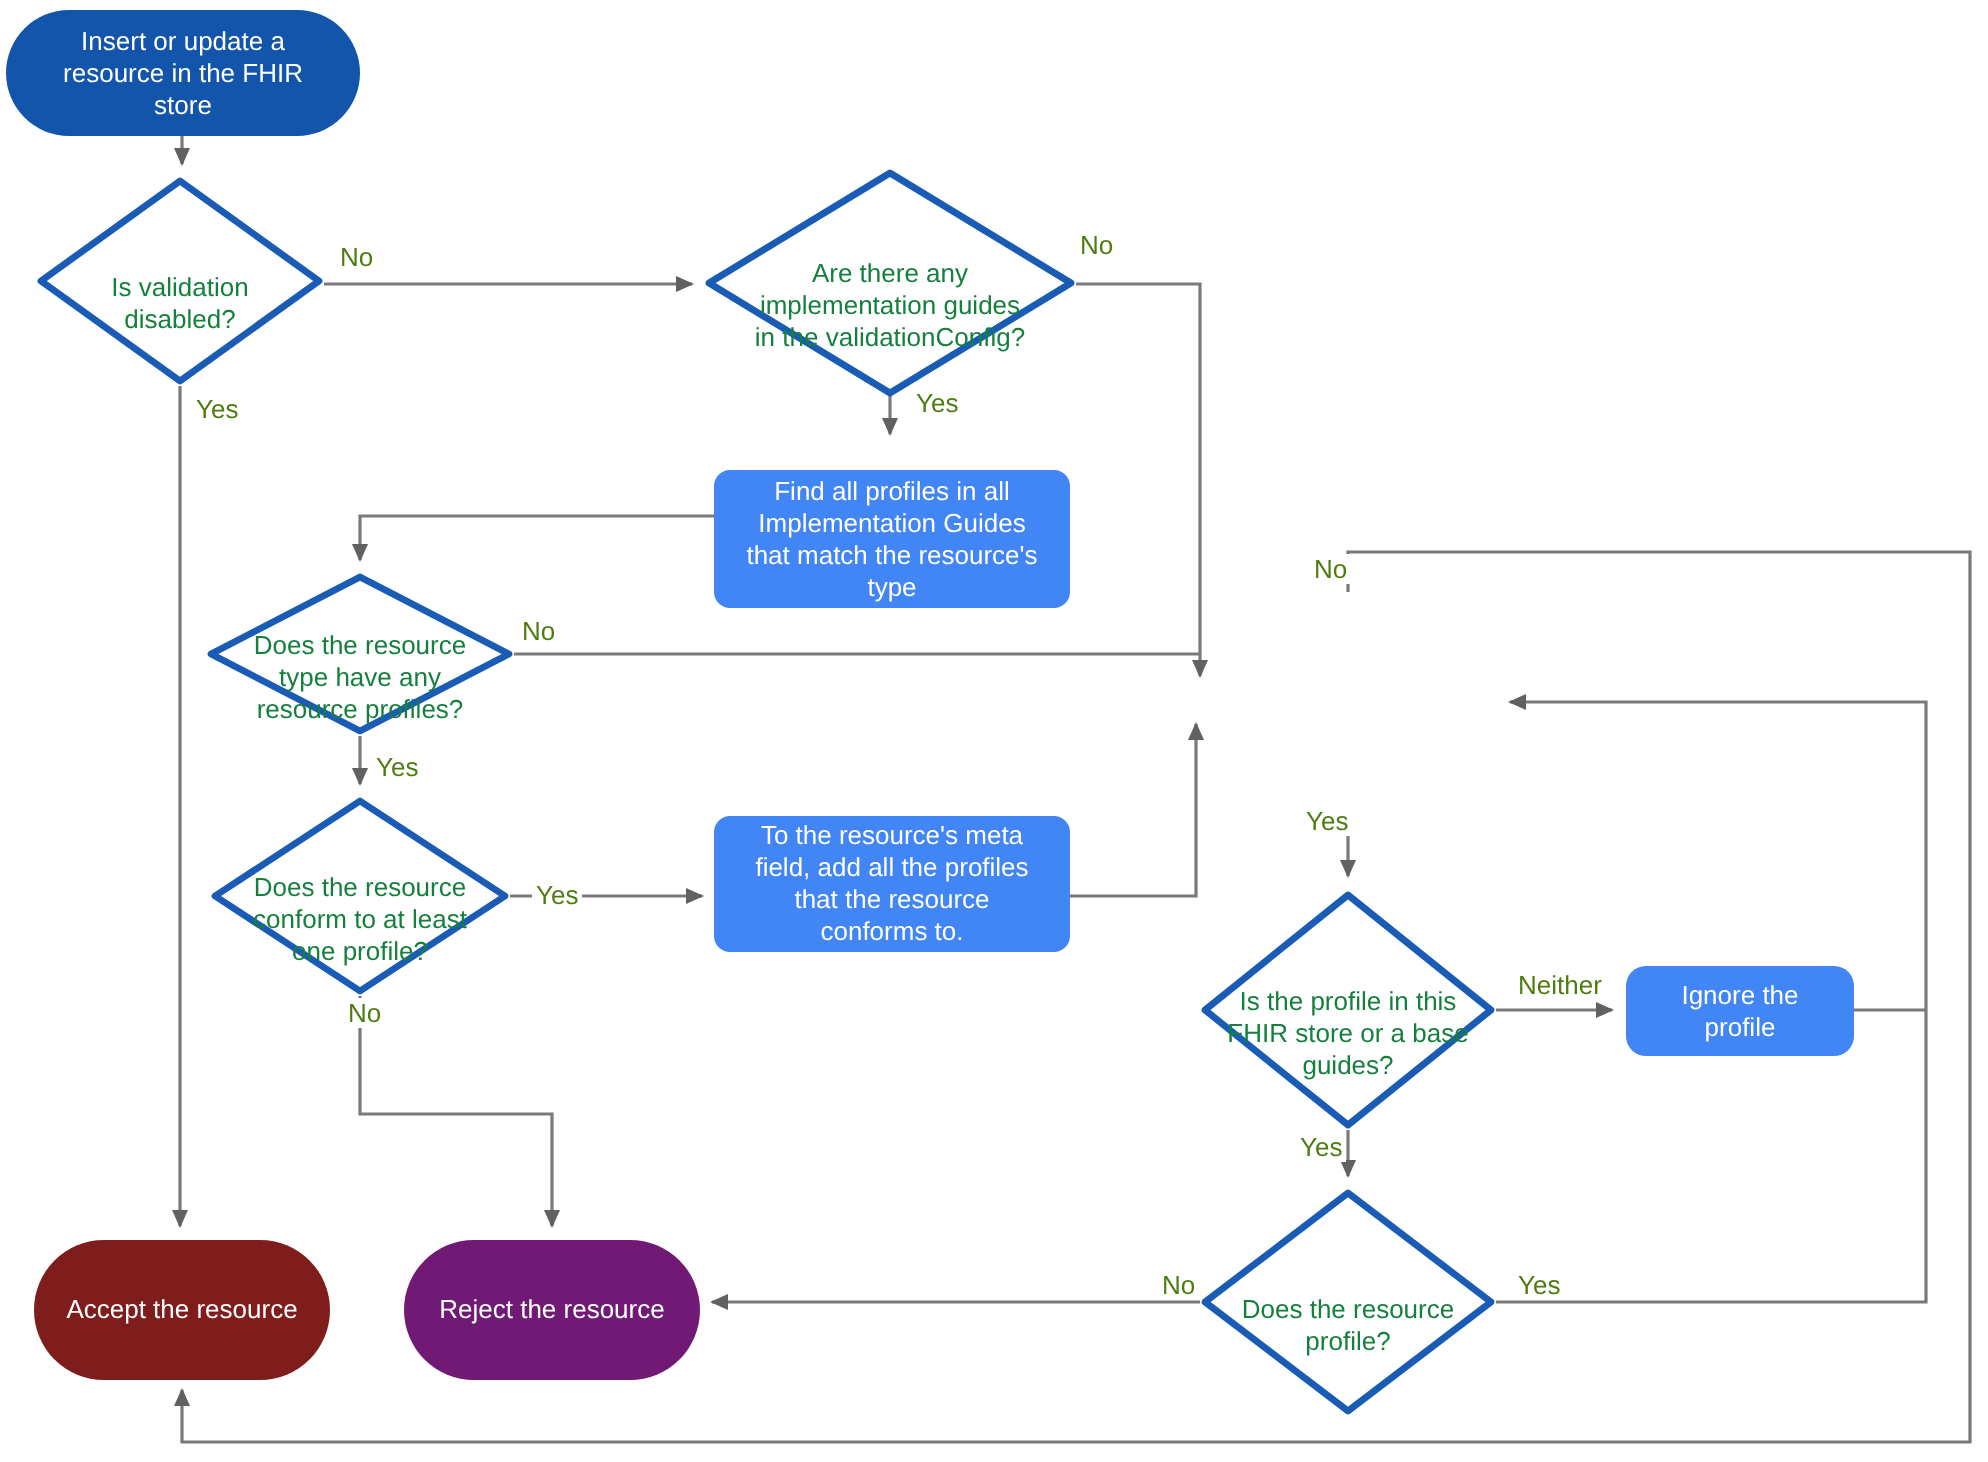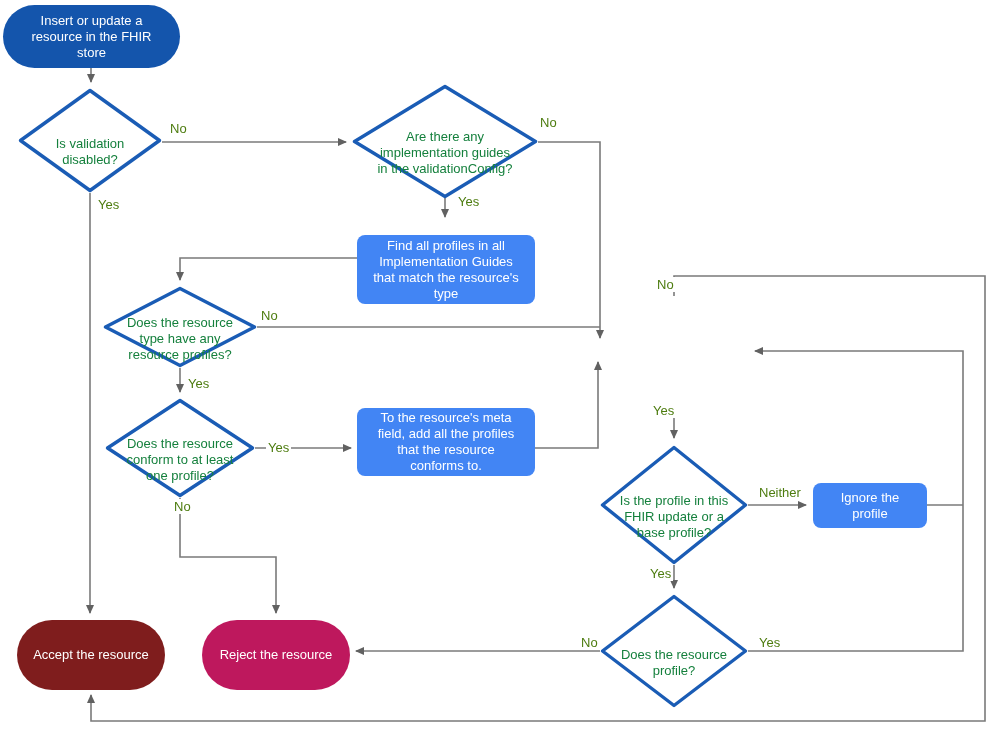--- a/index.html
+++ b/index.html
@@ -6,21 +6,21 @@
   #canvas{
     position:relative;width:994px;height:731px;background:#ffffff;
     font-family:"Liberation Sans","DejaVu Sans",sans-serif;overflow:hidden;
   }
   #connectors{position:absolute;left:0;top:0;z-index:0;}
   .node{position:absolute;z-index:1;display:flex;align-items:center;justify-content:center;
     text-align:center;font-size:13px;line-height:16px;box-sizing:border-box;}
   .pill{border-radius:35px;color:#ffffff;padding:6px 14px;}
   .pill.start{background:#1455ac;}
   .pill.accept{background:#7f1d1d;}
-  .pill.reject{background:#be185d;}
+  .pill.reject{background:#701a75;}
   .process{background:#4285f4;color:#ffffff;border-radius:8px;padding:6px 12px;}
   .diamond{padding:0;}
   .diamond svg{position:absolute;left:0;top:0;width:100%;height:100%;}
   .diamond .dtext{position:relative;z-index:2;color:#15803d;padding:0 20px;margin-top:23px;}
   .elabel{position:absolute;z-index:2;font-size:13px;color:#4d7c0f;background:#ffffff;
     padding:0 2px;white-space:nowrap;}
 </style>
 </head>
 <body>
 
@@ -92,24 +92,24 @@
 
   <div class="node process" style="left:357px;top:408px;width:178px;height:68px;">
     <span>To the resource's meta field, add all the profiles that the resource conforms to.</span>
   </div>
 
 
   <div class="node diamond" style="left:600px;top:445px;width:148px;height:120px;">
     <svg viewBox="0 0 148 120">
       <polygon points="74,2.5 145.5,60 74,117.5 2.5,60" fill="#ffffff" stroke="#1a5cb5" stroke-width="3.4" stroke-linejoin="round"></polygon>
     </svg>
-    <div class="dtext" style="padding:0 12px;">Is the profile in this FHIR update or a base profile?</div>
+    <div class="dtext" style="padding:0 12px;">Is the profile in this FHIR store or a base guides?</div>
   </div>
 
-  <div class="node process" style="left:813px;top:483px;width:114px;height:45px;">
+  <div class="node process" style="left:813px;top:483px;width:114px;height:45px;border-radius:10px;">
     <span>Ignore the profile</span>
   </div>
 
   <div class="node diamond" style="left:600px;top:594px;width:148px;height:114px;">
     <svg viewBox="0 0 148 114">
       <polygon points="74,2.5 145.5,57 74,111.5 2.5,57" fill="#ffffff" stroke="#1a5cb5" stroke-width="3.4" stroke-linejoin="round"></polygon>
     </svg>
     <div class="dtext" style="padding:0 18px;">Does the resource profile?</div>
   </div>
 

